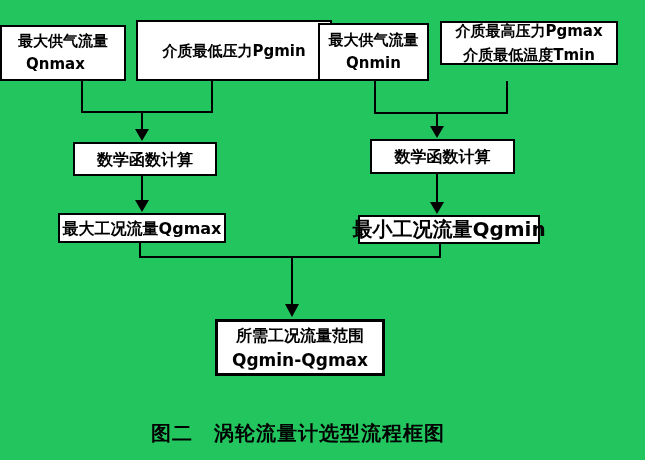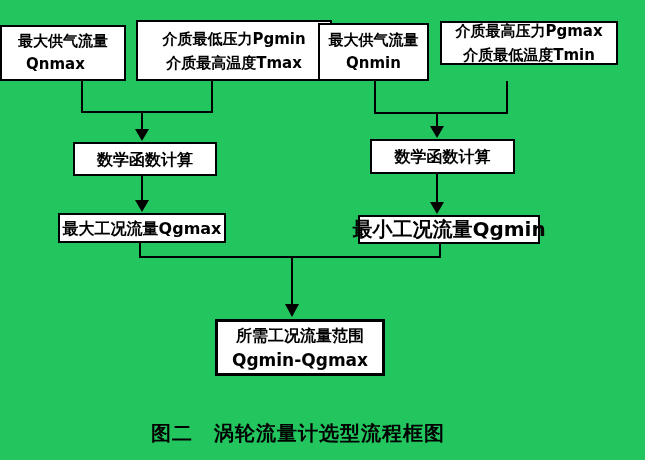--- a/index.html
+++ b/index.html
@@ -100,21 +100,20 @@
     </g>
   </svg>
 
   <div class="box b-qnmax">
     <span class="ln ln1">最大供气流量</span>
     <span class="ln ln2">Qnmax</span>
   </div>
 
   <div class="box b-pgmin-tmax">
     <span class="ln ln1">介质最低压力Pgmin</span>
-    <span class="ln ln2">介质最高温度Tmax</span>
   </div>
 
   <div class="box b-qnmin">
     <span class="ln ln1">最大供气流量</span>
     <span class="ln ln2">Qnmin</span>
   </div>
 
   <div class="box b-pgmax-tmin">
     <span class="ln ln1">介质最高压力Pgmax</span>
     <span class="ln ln2">介质最低温度Tmin</span>

